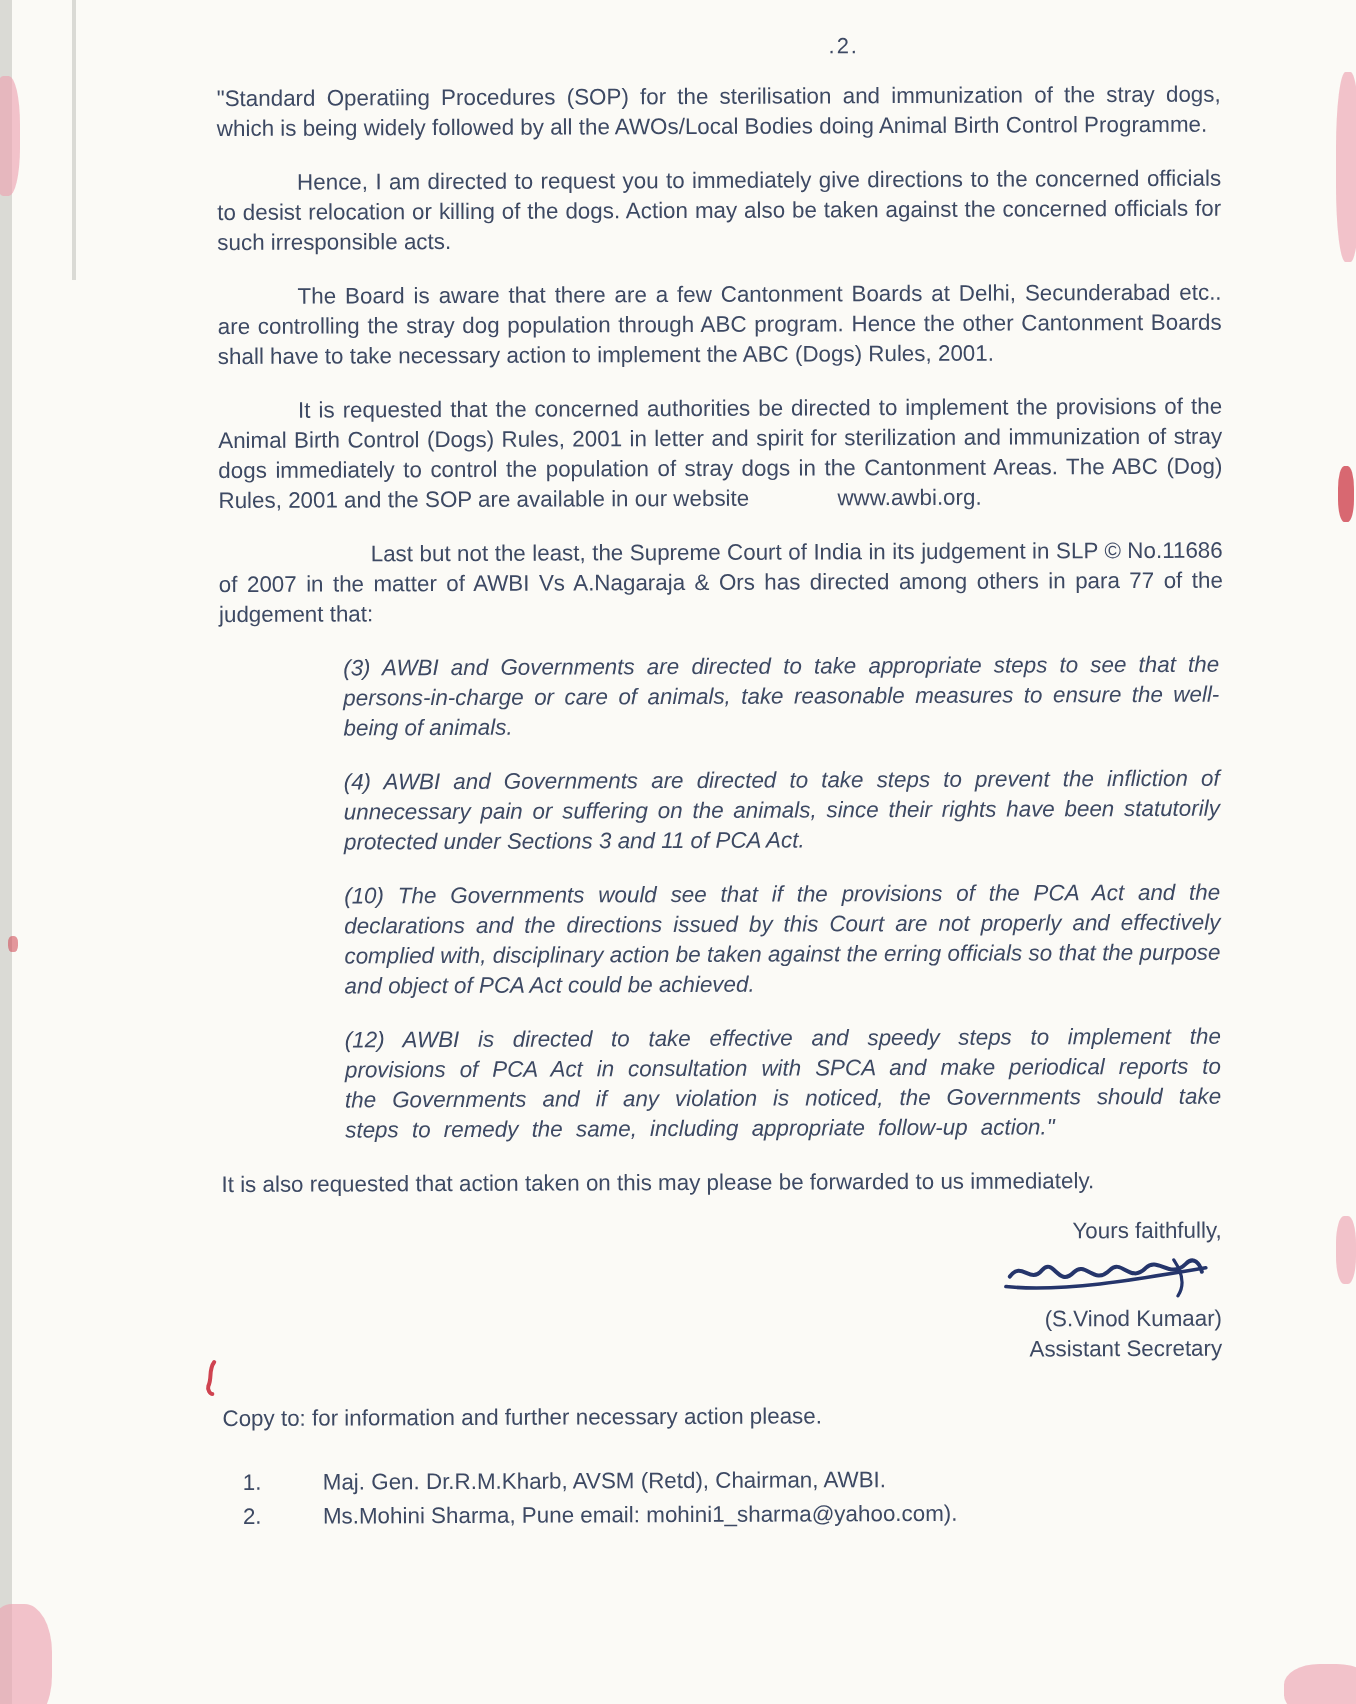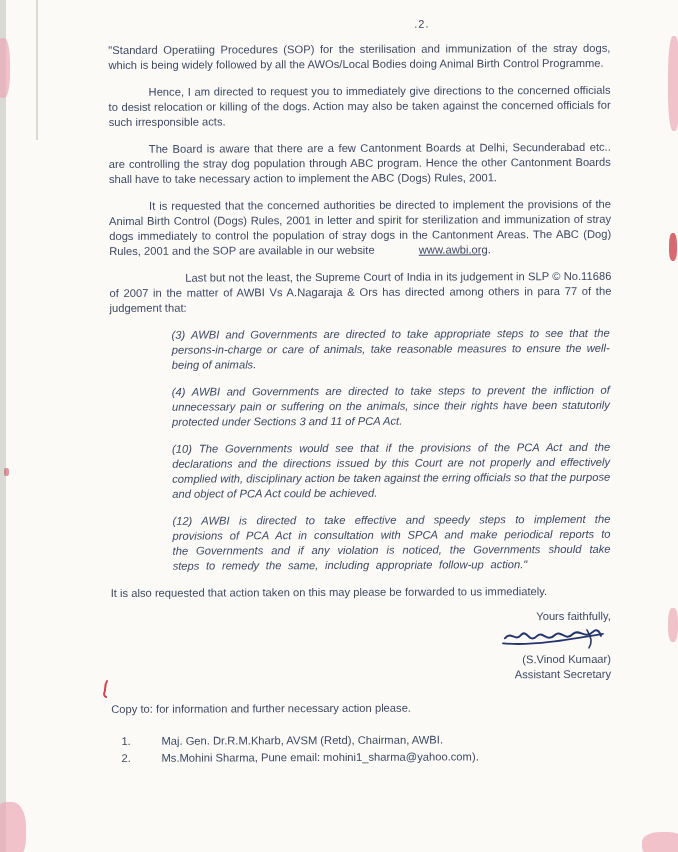--- a/index.html
+++ b/index.html
@@ -24,21 +24,21 @@
   }
   .para { text-align:justify; margin:0 0 12px 0; }
   .indent1 { text-indent:40px; }
   .indent2 { text-indent:76px; }
   .quote {
     font-style:italic;
     margin:0 2px 12px 62px;
     text-align:justify;
   }
   .quote.wide { word-spacing:3.5px; }
-  .link { text-decoration:underline; cursor:pointer;padding-left:41px; }
+  .link { cursor:pointer;padding-left:41px; }
   .closing-line { margin:2px 0 10px 0; }
   .sig-block { text-align:right; padding-right:2px; }
   .sig-block .val { margin-bottom:0; }
   .sig-svg { display:inline-block; margin:-2px 6px -4px 0; }
   .sig-name, .sig-title { line-height:15px; }
   .copy-heading { margin-top:18px; }
   .copy-list { margin-top:16px; }
   .copy-row { display:flex; padding-left:10px; line-height:17px; }
   .copy-num { width:40px; flex:0 0 40px; }
   

